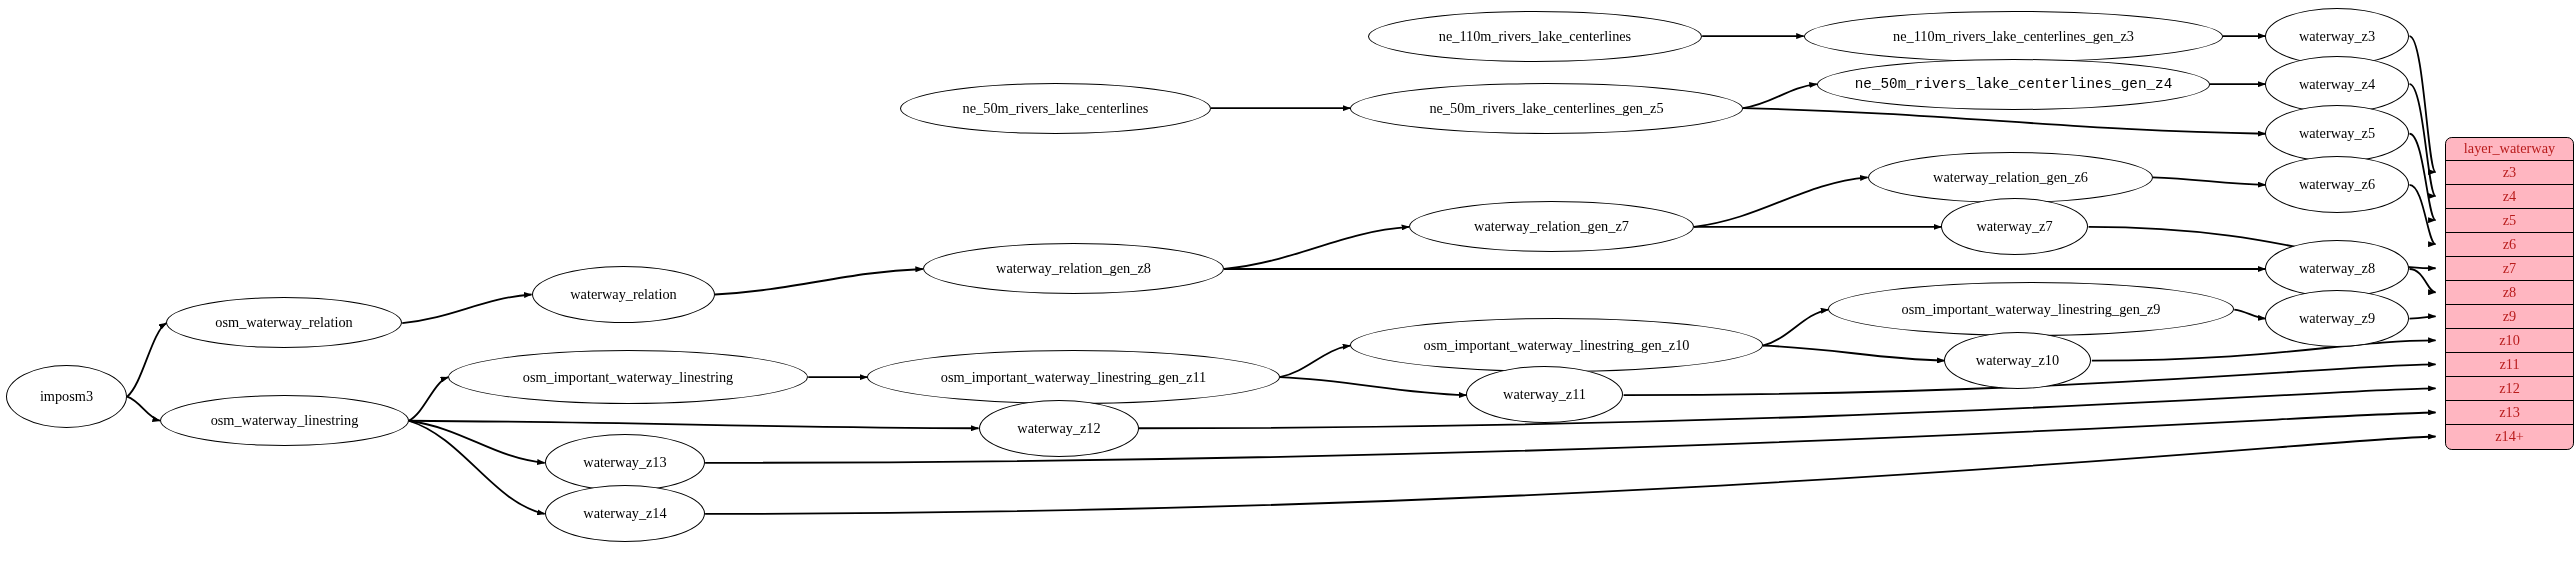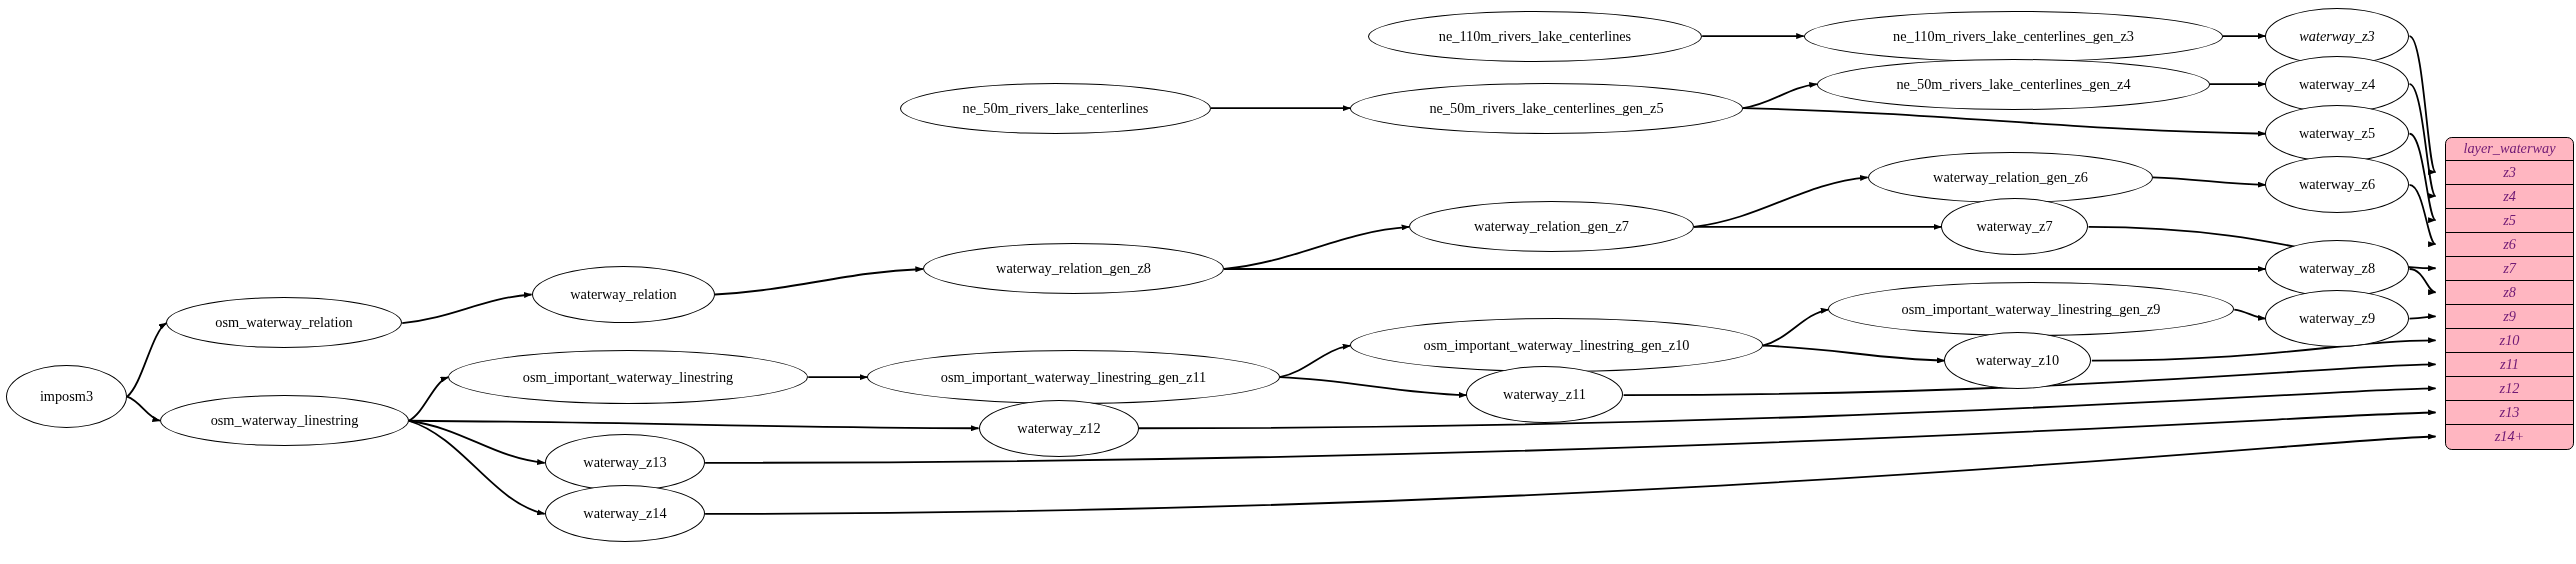--- a/index.html
+++ b/index.html
@@ -11,21 +11,21 @@
   .node{position:absolute;display:flex;align-items:center;justify-content:center;
         border:1.2px solid #000;border-radius:50%;background:#fff;
         box-sizing:border-box;text-align:center;line-height:1;}
   .node span{display:block;white-space:nowrap;font-size:14.3px;color:#000;}
 
   
   .rec{position:absolute;background:#ffb6c1;border:1.2px solid #000;
        border-radius:6.8px;box-sizing:border-box;overflow:hidden;}
   .rec .cell{display:flex;align-items:center;justify-content:center;
              border-bottom:1.2px solid #000;box-sizing:border-box;
-             font-size:14.3px;color:#701a75;height:24px;font-style:italic;}
+             font-size:14.3px;color:#b91c1c;height:24px;}
   .rec .cell:last-child{border-bottom:none;text-align:center;}
   .rec .cell.head{height:22.5px;}
 </style>
 </head>
 <body>
 
 <div id="graph">
   <svg id="wires" viewBox="0 0 3430 752" preserveAspectRatio="none">
     <defs>
       <marker id="ah" markerWidth="11" markerHeight="8" refX="10" refY="4" orient="auto" markerUnits="userSpaceOnUse">
@@ -117,36 +117,36 @@
       </div>
       <div class="node" style="left: 1350px; top: 318px; width: 413px; height: 54px;">
         <span>osm_important_waterway_linestring_gen_z10</span>
       </div>
       <div class="node" style="left: 1466px; top: 366px; width: 157px; height: 57px;">
         <span>waterway_z11</span>
       </div>
       <div class="node" style="left: 1804px; top: 10.5px; width: 419px; height: 51px;">
         <span>ne_110m_rivers_lake_centerlines_gen_z3</span>
       </div>
-      <div class="node" style="left: 1817px; top: 59px; width: 393px; height: 51px;">
+      <div class="node" style="left: 1817px; top: 59px; width: 393px; height: 51px; font-family: Liberation Mono, monospace;">
         <span>ne_50m_rivers_lake_centerlines_gen_z4</span>
       </div>
       <div class="node" style="left: 1868px; top: 152px; width: 285px; height: 51px;">
         <span>waterway_relation_gen_z6</span>
       </div>
       <div class="node" style="left: 1941px; top: 198px; width: 147px; height: 57px;">
         <span>waterway_z7</span>
       </div>
       <div class="node" style="left: 1828px; top: 282px; width: 406px; height: 54px;">
         <span>osm_important_waterway_linestring_gen_z9</span>
       </div>
       <div class="node" style="left: 1944px; top: 332px; width: 147px; height: 57px;">
         <span>waterway_z10</span>
       </div>
-      <div class="node" style="left: 2265px; top: 7.5px; width: 144px; height: 57px; font-style: italic;">
+      <div class="node" style="left: 2265px; top: 7.5px; width: 144px; height: 57px;">
         <span>waterway_z3</span>
       </div>
       <div class="node" style="left: 2265px; top: 56px; width: 144px; height: 57px;">
         <span>waterway_z4</span>
       </div>
       <div class="node" style="left: 2265px; top: 105px; width: 144px; height: 57px;">
         <span>waterway_z5</span>
       </div>
       <div class="node" style="left: 2265px; top: 156px; width: 144px; height: 57px;">
         <span>waterway_z6</span>

